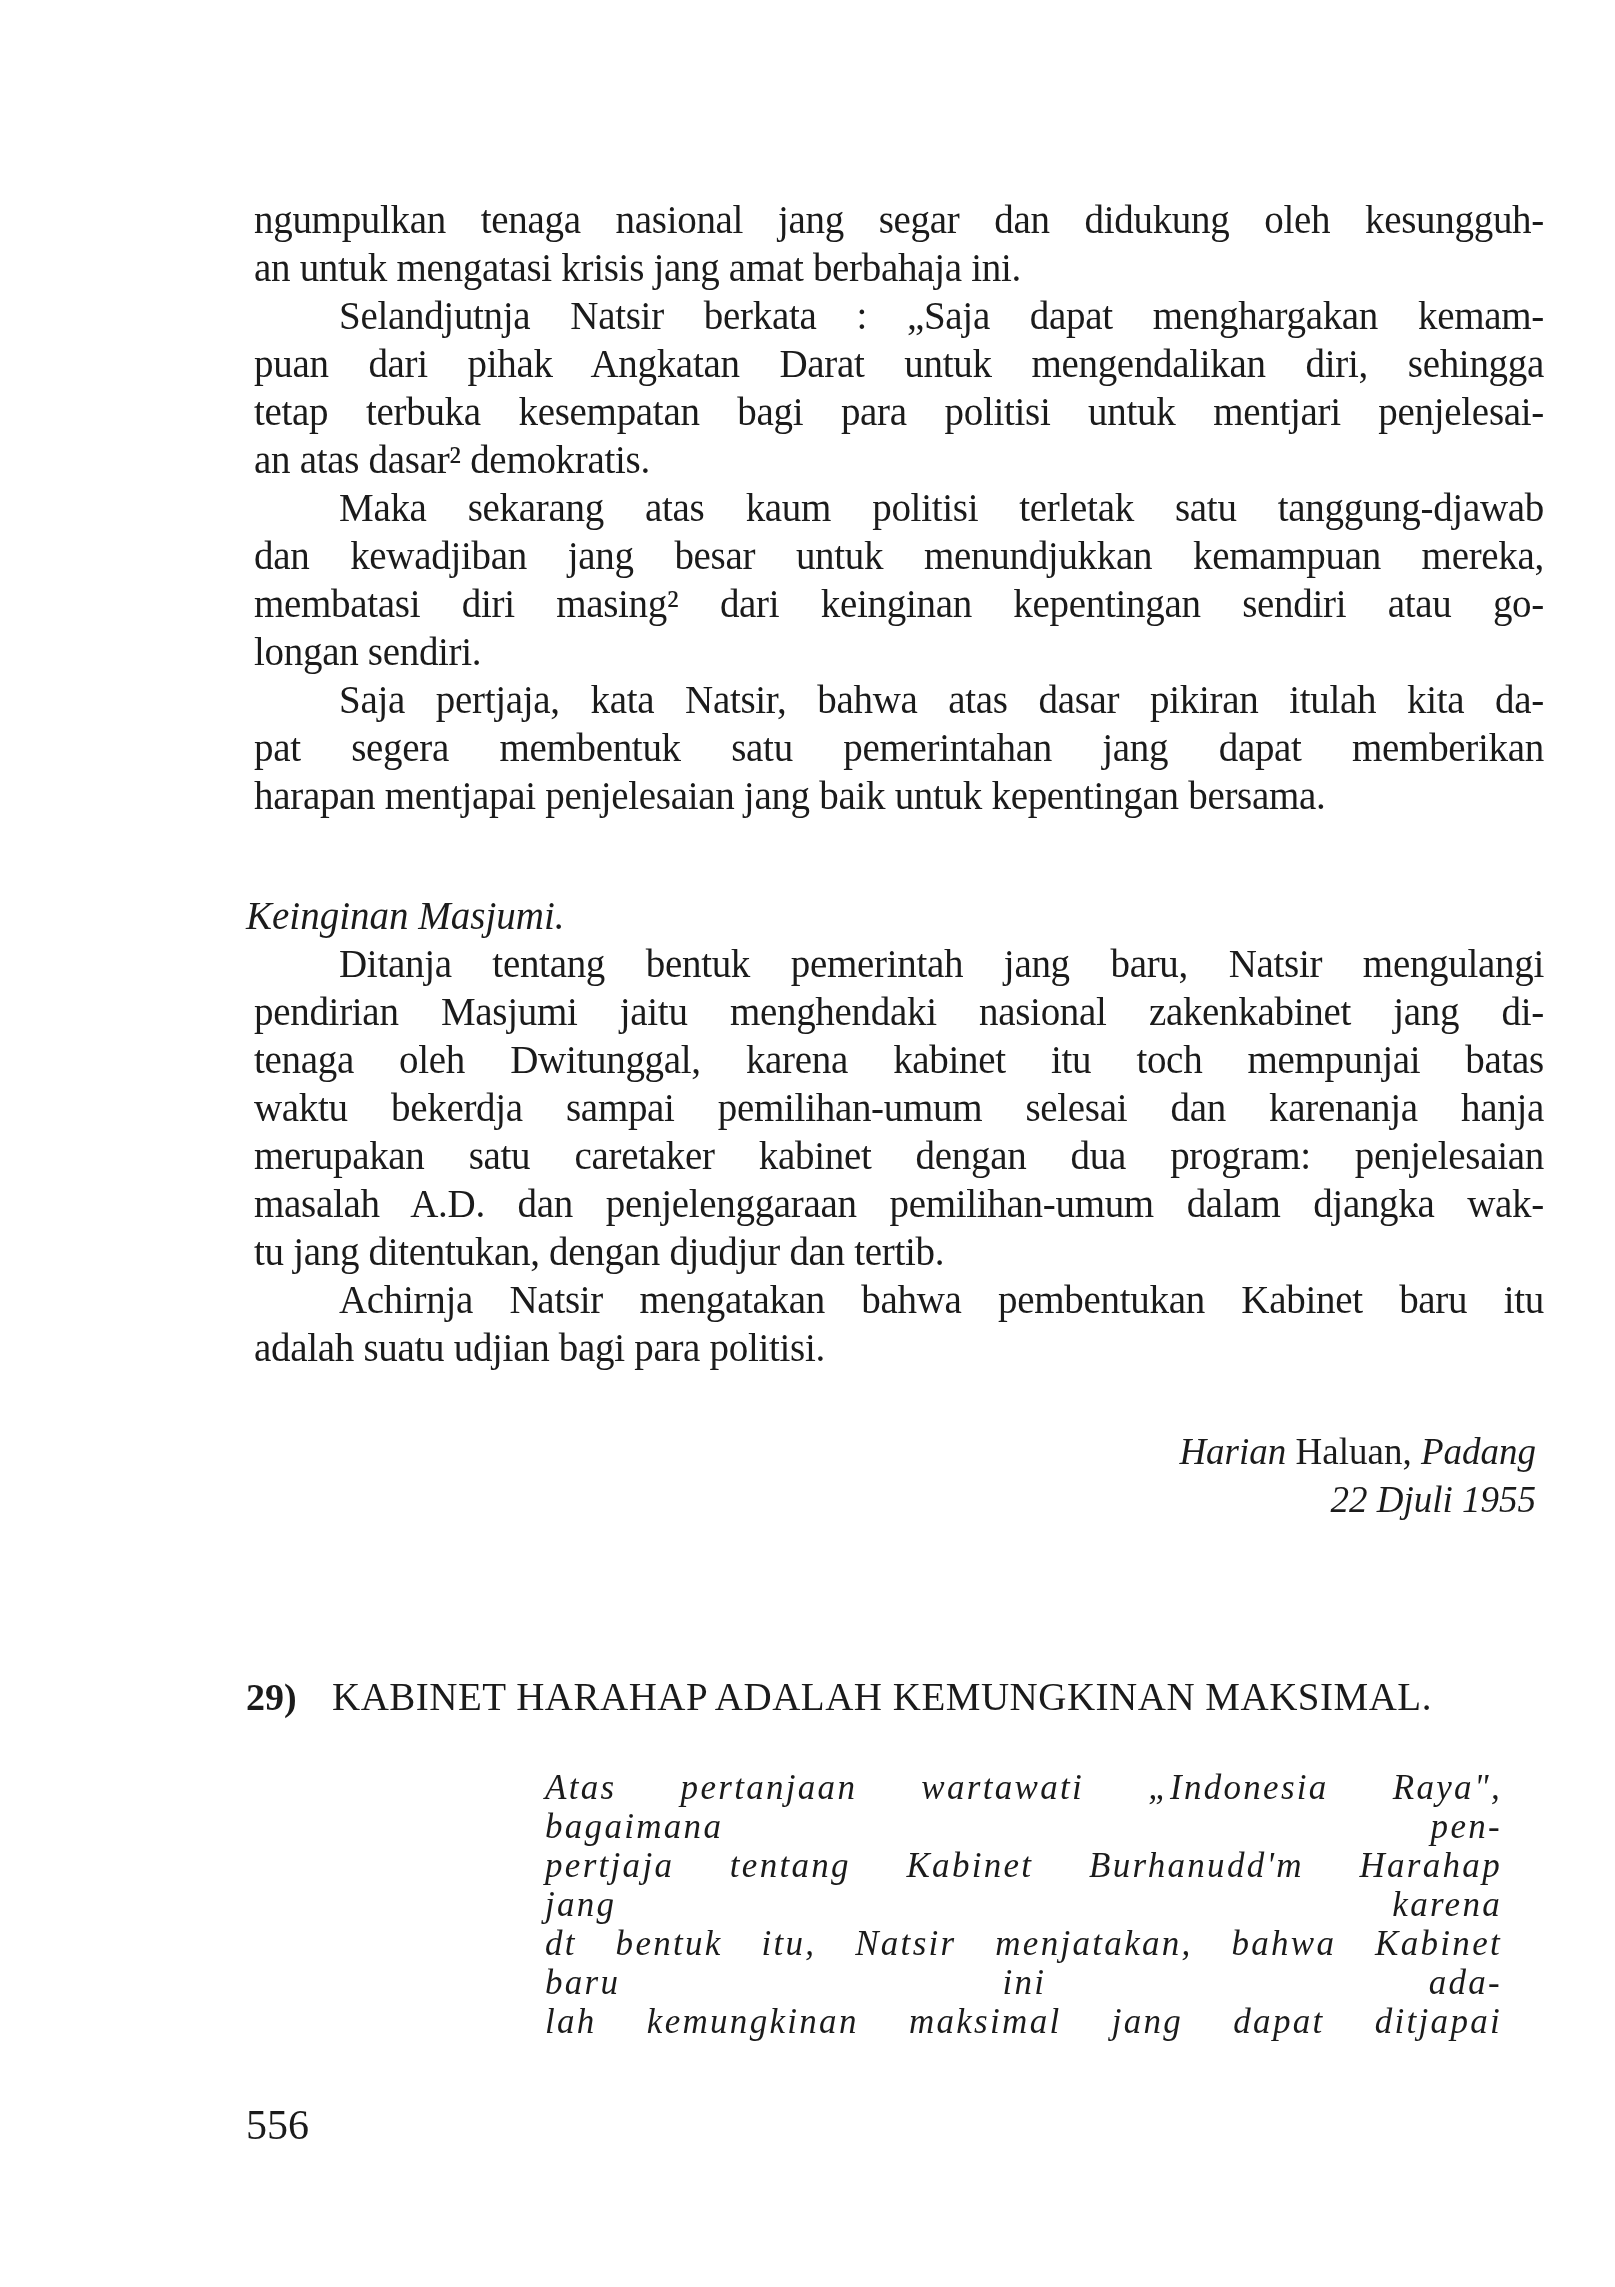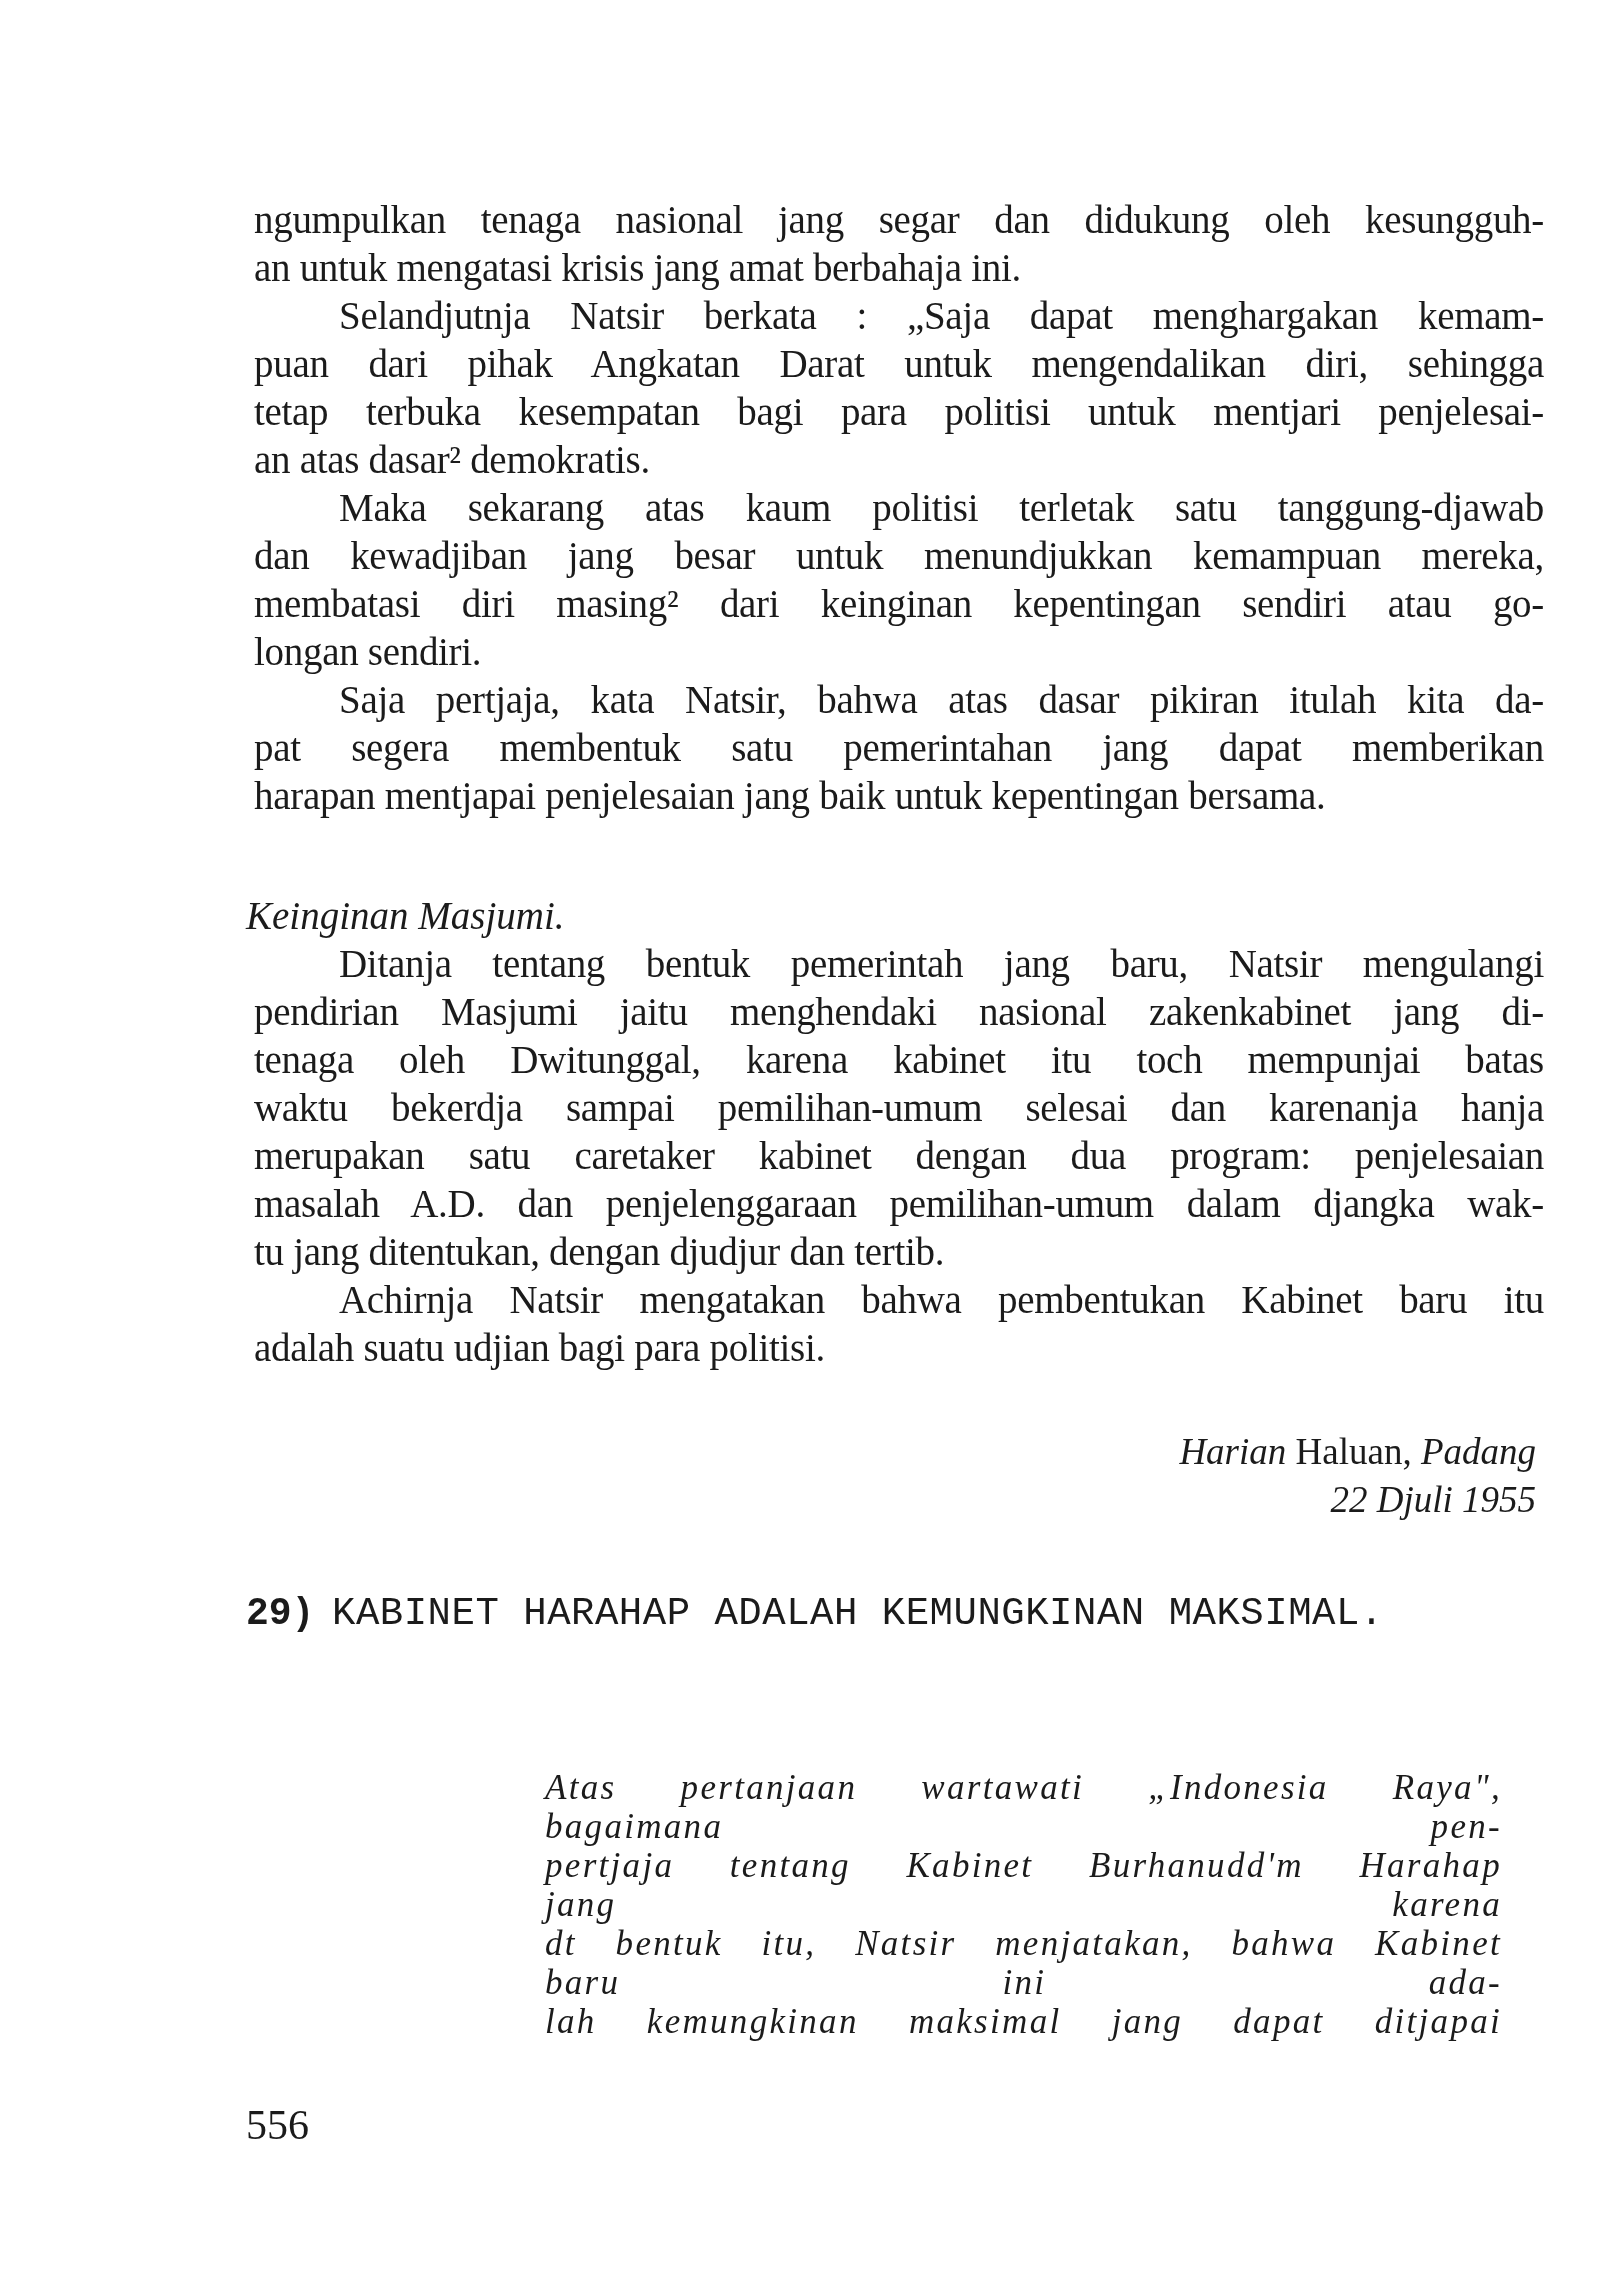--- a/index.html
+++ b/index.html
@@ -27,22 +27,22 @@
   .block2{top:940px;}
   .block1{top:196px;}
   
   .attribution{
     position:absolute;left:246px;top:1428px;width:1290px;
     font-size:37px;line-height:48px;text-align:right;
   }
   .attribution .it{font-style:italic;}
   
   .article-heading{
-    position:absolute;left:246px;top:1590px;width:1290px;height:49px;
-    font-size:39px;line-height:48px;font-family:Liberation Mono, monospace;
+    position:absolute;left:246px;top:1673px;width:1290px;height:49px;
+    font-size:39px;line-height:48px;
   }
   .article-heading .num{
     position:absolute;left:0;top:0;
     font-weight:bold;font-size:38px;letter-spacing:0px;
   }
   .article-heading .title{
     position:absolute;left:86px;top:0;
     letter-spacing:0.5px;white-space:nowrap;
   }
   

